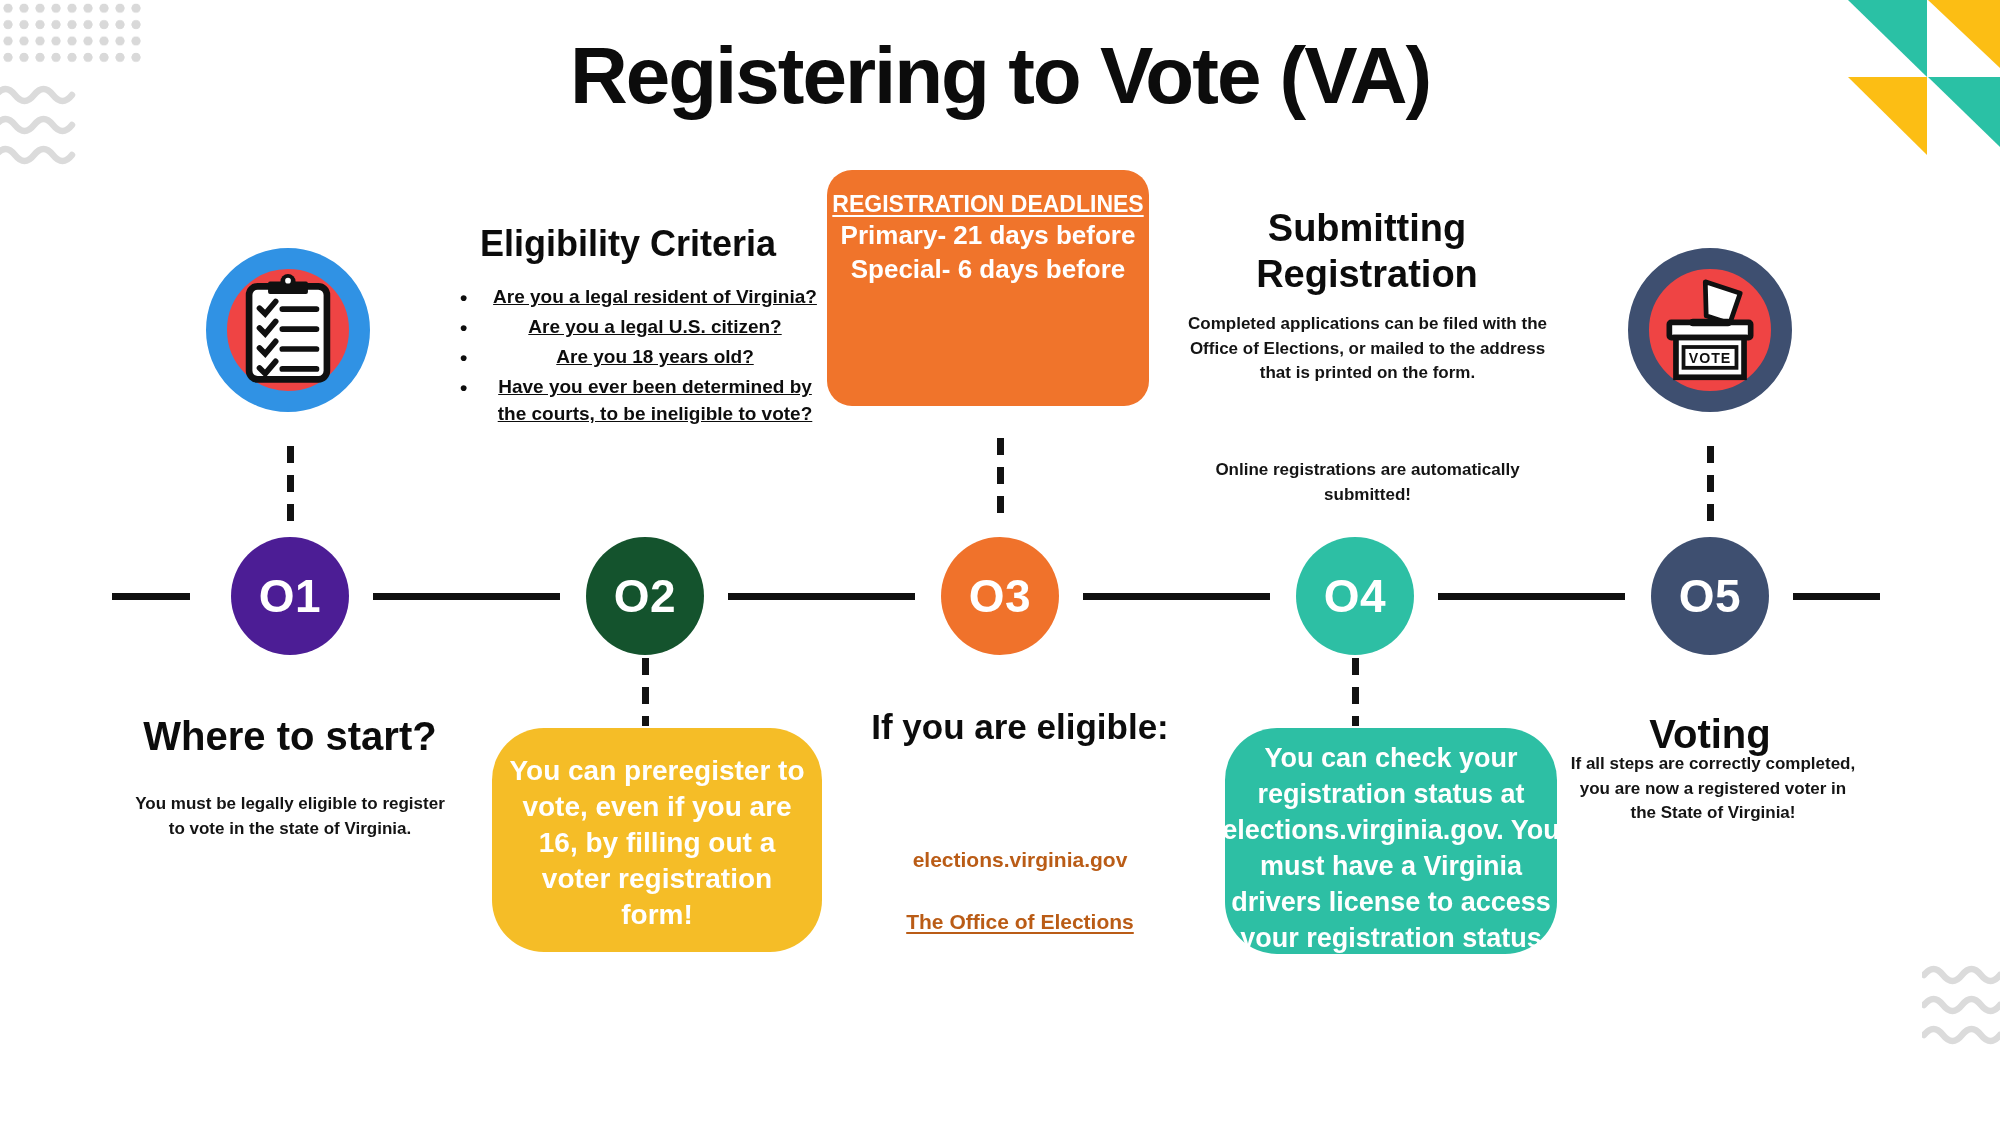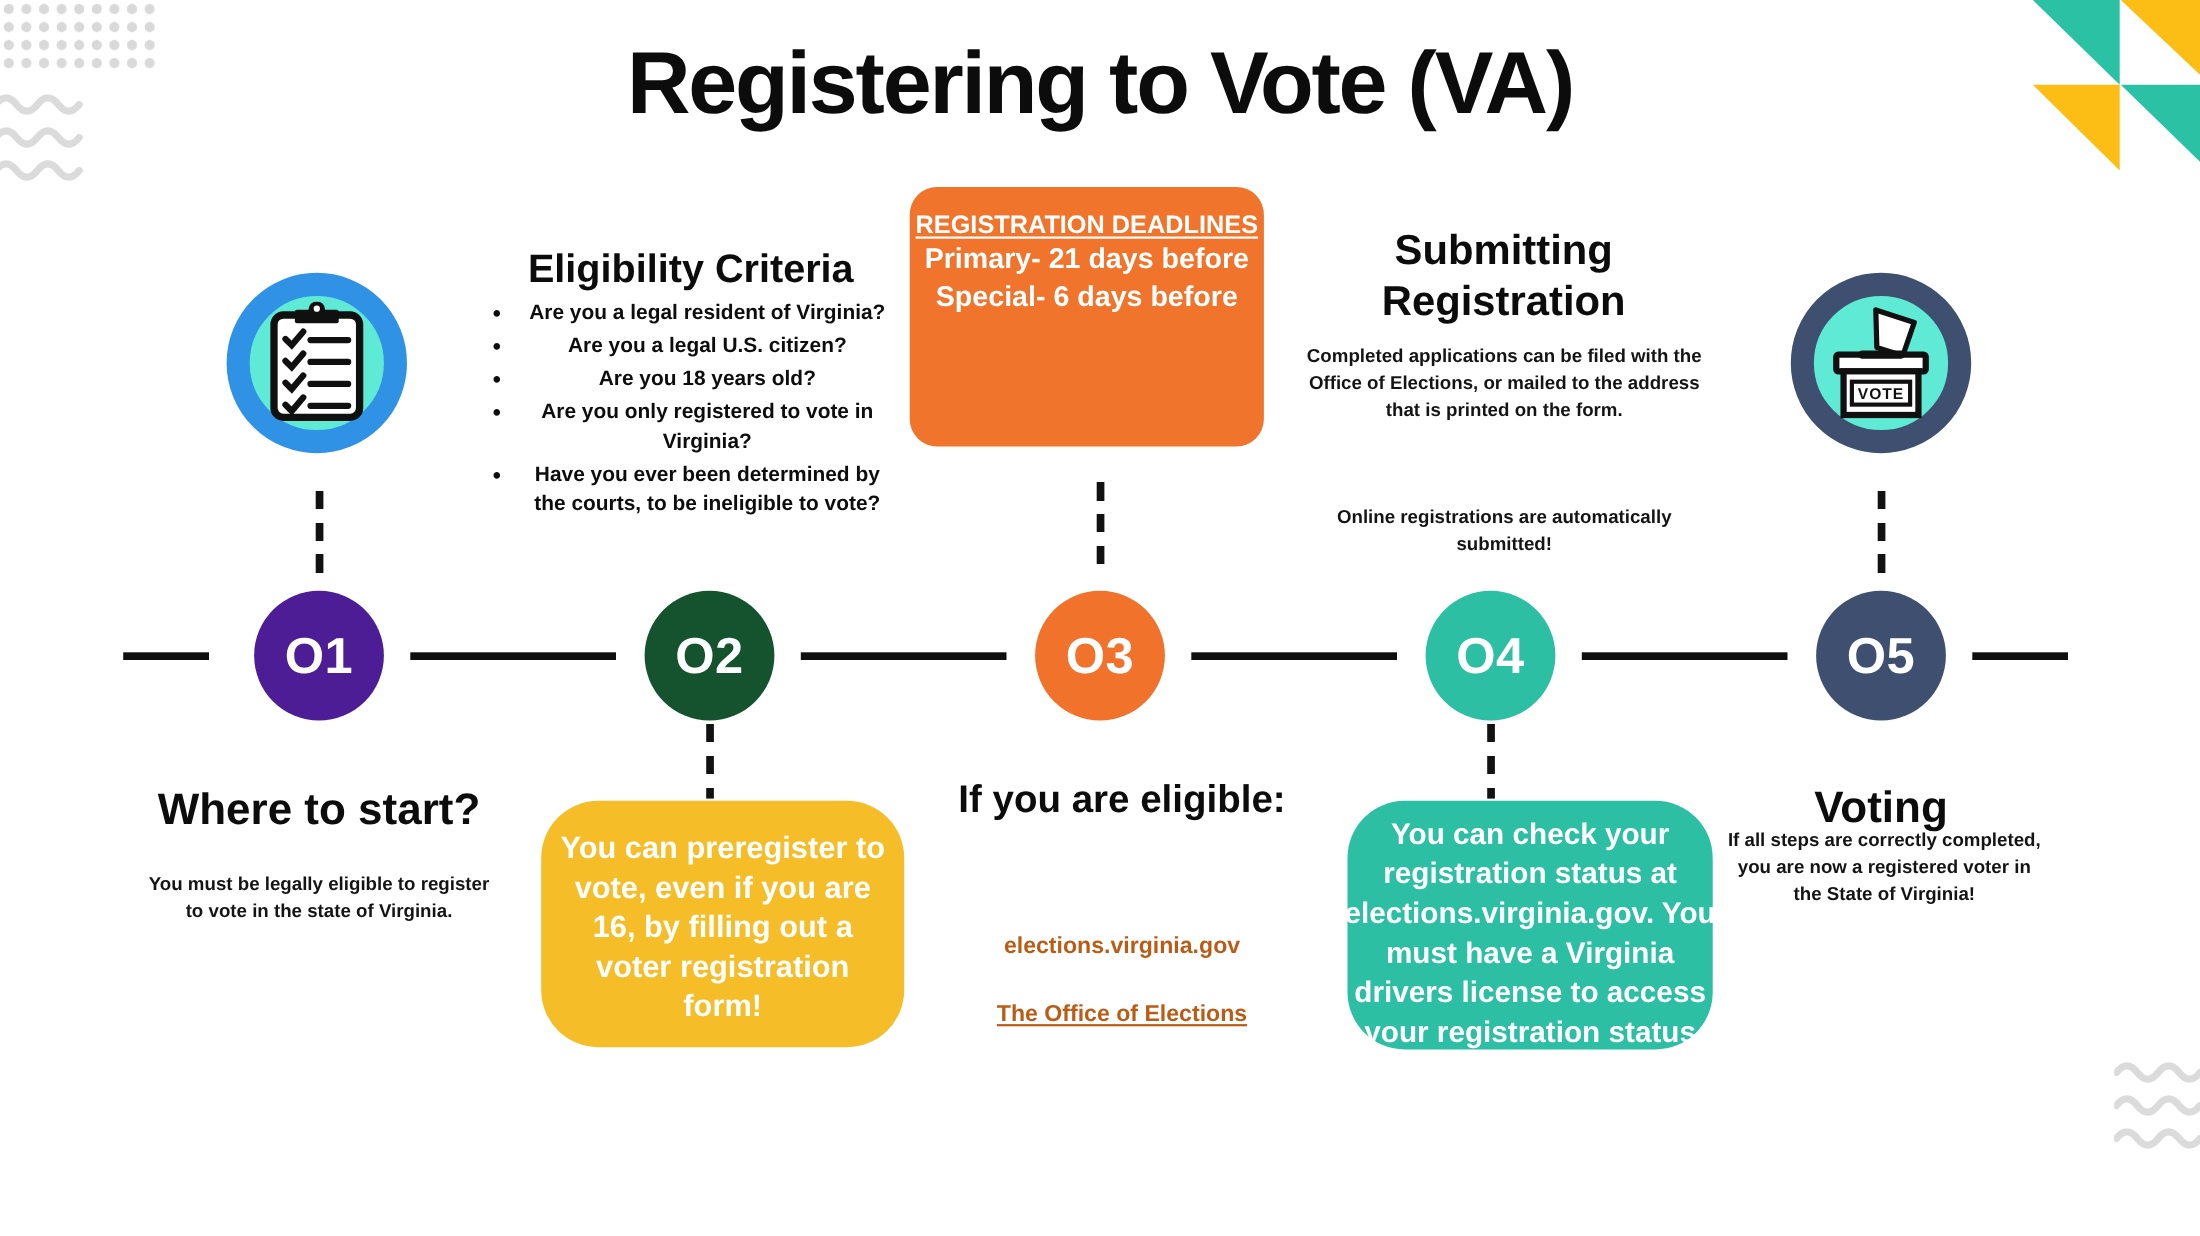--- a/index.html
+++ b/index.html
@@ -14,31 +14,31 @@
   .deco { position:absolute; }
   .waves-tl { left:-6px; top:82px; }
   .waves-br { left:1922px; top:962px; }
   .tri-tr { left:1848px; top:0; }
   .dots-bl { left:62px; top:979px; width:142px; height:66px;
              background-image: radial-gradient(circle, #d9d9d9 4.3px, rgba(0,0,0,0) 4.9px);
              background-size:16px 16.4px; }
 
   
   .icon-ring { position:absolute; width:164px; height:164px; border-radius:50%;
-               background:#5eead4; display:flex; align-items:center; justify-content:center; }
+               background:#ef4444; display:flex; align-items:center; justify-content:center; }
   .ring-blue { border:21px solid #3092E4; left:206px; top:248px; }
   .ring-navy { border:21px solid #3E4F70; left:1628px; top:248px; }
 
   
   .head { position:absolute; font-weight:800; text-align:center; color:#0c0c0c; line-height:1.2; }
   .body { position:absolute; font-weight:700; text-align:center; color:#141414;
           font-size:17px; line-height:1.45; }
 
   .h-eligibility { left:438px; width:380px; top:222px; font-size:36px; }
-  .bullets { position:absolute; left:440px; width:380px; top:272px; margin:0; padding:0; list-style:none; }
+  .bullets { position:absolute; left:440px; width:380px; top:272px; margin:12px; padding:0; list-style:none;text-decoration:underline; }
   .bullets li { position:relative; text-align:center; font-size:19px; font-weight:700;
                 line-height:1.42; padding:0 4px 0 30px; margin-bottom:3px; }
   .bullets li::before { content:"\2022"; position:absolute; left:8px; top:-1px; font-size:21px; }
 
   .box { position:absolute; border-radius:25px; color:#fff; text-align:center; }
   .orange-box { left:827px; top:170px; width:322px; height:236px; background:#F0742B; padding-top:21px; }
   .box-head { font-size:23px; font-weight:800; text-decoration:underline; text-underline-offset:3px; }
   .box-line { font-size:26px; font-weight:800; line-height:34px; }
   .orange-box .box-line:first-of-type { margin-top:10px; }
 
@@ -129,21 +129,20 @@
           <line x1="44" y1="100" x2="80" y2="100"></line>
       </g>
     </svg>
   </div>
 
   <div class="head h-eligibility">Eligibility Criteria</div>
   <ul class="bullets">
     <li>Are you a legal resident of Virginia?</li>
     <li>Are you a legal U.S. citizen?</li>
     <li>Are you 18 years old?</li>
-    <li>Are you only registered to vote in Virginia?</li>
     <li>Have you ever been determined by the courts, to be ineligible to vote?</li>
   </ul>
 
   <div class="box orange-box">
     <div class="box-head">REGISTRATION DEADLINES</div>
     <div class="box-line">Primary- 21 days before</div>
     <div class="box-line">Special- 6 days before</div>
   </div>
 
   <div class="head h-submitting">Submitting Registration</div>

